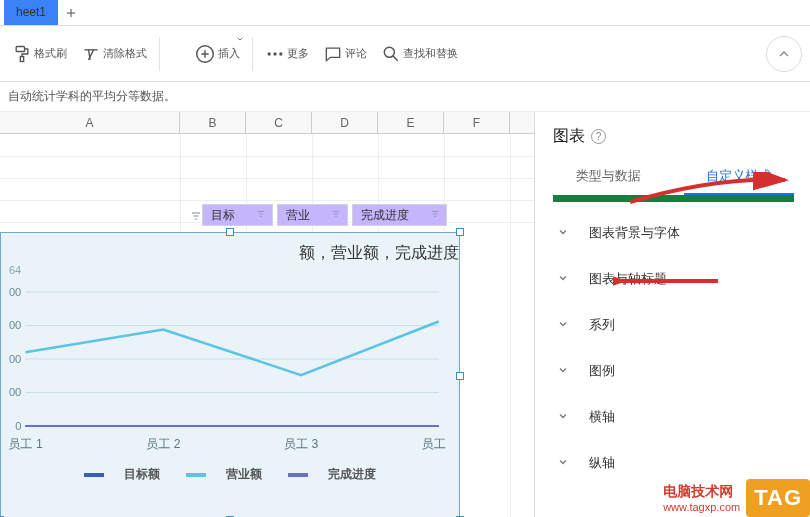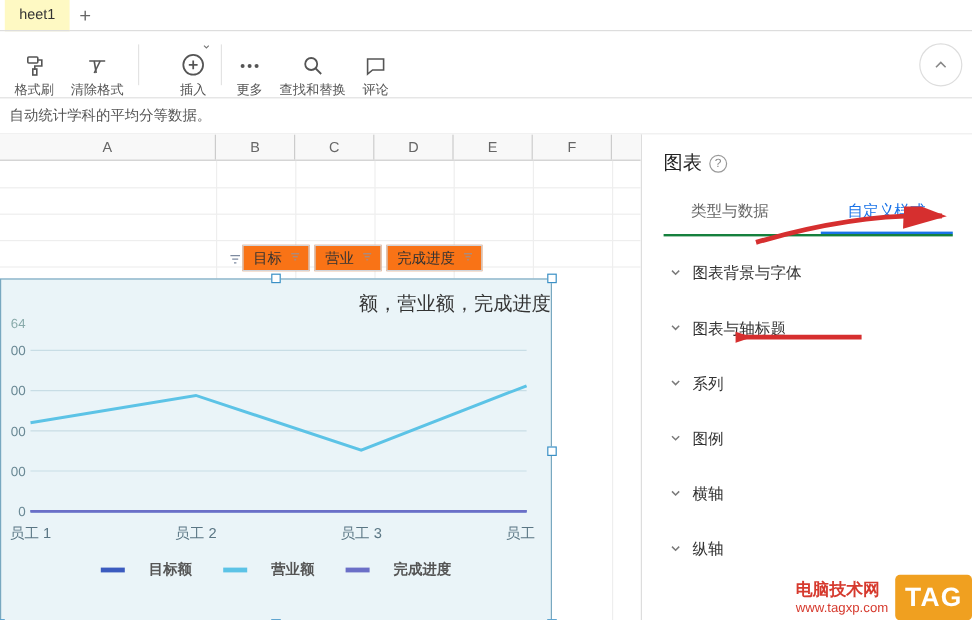--- a/index.html
+++ b/index.html
@@ -1,45 +1,45 @@
 <!DOCTYPE html>
 <html><head>
 <meta charset="utf-8">
 <style>
   * { box-sizing: border-box; margin: 0; padding: 0; }
   body { font-family: "Microsoft YaHei", "PingFang SC", Arial, sans-serif; font-size: 12px; color: #333; background: #fff; width: 810px; height: 517px; overflow: hidden; position: relative; }
   
   
   .tab-strip { height: 26px; border-bottom: 1px solid #ddd; display: flex; align-items: center; padding: 0 4px; }
-  .sheet-tab { height: 26px; padding: 0 12px; display: flex; align-items: center; border-bottom: 1px solid #ddd; background:#fef9c3; font-size: 12px; color:#333; }
+  .sheet-tab { height: 26px; padding: 0 12px; display: flex; align-items: center; border-bottom: 1px solid #ddd; background:#3b82f6; font-size: 12px; color:#333; }
   .add-tab { width: 26px; display:flex; align-items:center; justify-content:center; color:#666; font-size:16px; cursor:pointer; }
   
   
   .toolbar { height: 56px; display: flex; align-items: center; padding: 0 6px; border-bottom: 1px solid #e0e0e0; gap: 2px; position:relative; }
-  .tool-group { display:flex; flex-direction: column; align-items: center; justify-content:flex-end; gap:2px; padding:0 6px; height:56px; }
+  .tool-group { display:flex; align-items: center; justify-content:flex-end; gap:2px; padding:0 6px; height:56px; }
   .tool-ico { display:flex; align-items:center; justify-content:center; color:#444; }
   .tool-label { font-size: 11px; color:#555; }
   .sep { width:1px; height:34px; background:#e3e3e3; margin:0 4px; }
   .toolbar-collapse { position:absolute; right:8px; top:10px; width:36px; height:36px; border:1px solid #ddd; border-radius:50%; display:flex; align-items:center; justify-content:center; color:#666; background:#fff;}
   
   
   .hint-bar { height: 30px; display:flex; align-items:center; padding:0 8px; color:#555; font-size:12px; border-bottom:1px solid #eee; }
   
   
   .main { display:flex; height: calc(517px - 26px - 56px - 30px); }
   
   
   .grid-area { flex: 1; position: relative; overflow:hidden; border-right:1px solid #ddd;}
   .col-headers { height:22px; display:flex; border-bottom:1px solid #ccc; background:#f8f8f8; }
   .col-h { border-right:1px solid #ccc; display:flex; align-items:center; justify-content:center; font-size:12px; color:#666; }
   .grid-body { position:relative; }
   
   
   .filter-row { position:absolute; top:70px; left:190px; display:flex; gap:4px; align-items:center;}
-  .filter-chip { height:22px; background:#f97316; border:1px solid #d0d4da; display:flex; align-items:center; padding:0 6px 0 8px; gap:6px; font-size:12px; color:#333;}
+  .filter-chip { height:22px; background:#c4b5fd; border:1px solid #d0d4da; display:flex; align-items:center; padding:0 6px 0 8px; gap:21px; font-size:12px; color:#333;}
   .filter-ico { width:10px; height:10px; display:inline-block;}
   .filter-ico svg { stroke:#7d8aa0;}
   
   
   .chart-frame { position:absolute; left:0; top:98px; width:460px; height:288px; background:#eaf4f8; border:1px solid #78a8c0; }
   .sel-handle { position:absolute; width:8px; height:8px; background:#fff; border:1px solid #3a90c5; }
   .sel-handle.n { top:-5px; left:50%; margin-left:-4px;}
   .sel-handle.e { right:-5px; top:50%; margin-top:-4px;}
   .sel-handle.s { bottom:-5px; left:50%; margin-left:-4px;}
   .sel-handle.ne { top:-5px; right:-5px;}
@@ -50,24 +50,24 @@
   .chart-sub { font-size:11px; color:#8aa; margin-left:0;}
   .chart-plot { position:relative; height:170px; margin:10px 10px 0 0;}
   .chart-legend-row { display:flex; justify-content:center; gap:26px; padding:10px 0 6px 0; font-size:12px; color:#555;}
   .legend-item { display:flex; align-items:center; gap:20px;font-weight:bold;}
   .legend-sw { width:20px; height:4px; display:inline-block;}
   
   
   .side-panel { width:275px; padding:14px 16px 0 18px; font-size:13px; position:relative;}
   .side-title { font-size:16px; color:#222; display:flex; align-items:center; gap:6px; margin-bottom:12px;}
   .help-ico { width:15px; height:15px; border:1px solid #999; border-radius:50%; display:inline-flex; align-items:center; justify-content:center; font-size:10px; color:#888;}
-  .side-tabs { display:flex; border-bottom:2px solid #15803d; margin-bottom:8px;gap:20px;}
+  .side-tabs { display:flex; border-bottom:7px solid #15803d; margin-bottom:8px;gap:20px;}
   .side-tab { flex:1; text-align:center; padding:8px 0; font-size:13px; color:#666; }
   .side-tab.active { color:#1a73e8; border-bottom:2px solid #1a73e8; font-weight:500;text-align:center;}
-  .acc-item { display:flex; align-items:center; gap:8px; padding:14px 4px; color:#333; font-size:13px; cursor:pointer;}
+  .acc-item { display:flex; align-items:center; gap:20px; padding:14px 4px; color:#333; font-size:13px; cursor:pointer;}
   .chev { display:inline-block; }
   .chev svg { stroke:#7a7a7a;}
   
   
   .arrow { position:absolute; pointer-events:none; }
   
   
   .wm { position:absolute; right:0; bottom:0; display:flex; align-items:center; gap:6px; }
   .wm-text { text-align:left; font-size:14px; font-weight:700;}
   .wm-line1 { color:#d63a2e;}
@@ -132,34 +132,34 @@
       <svg width="20" height="20" viewBox="0 0 24 24" fill="#555">
           <circle cx="5" cy="12" r="2"></circle>
           <circle cx="12" cy="12" r="2"></circle>
           <circle cx="19" cy="12" r="2"></circle>
         </svg>
     </span>
     <span class="tool-label">更多</span>
   </div>
   <div class="tool-group">
     <span class="tool-ico">
+      <svg width="20" height="20" viewBox="0 0 24 24" fill="none" stroke="#555" stroke-width="1.6">
+          <path d="M4 5h16v11H9l-5 4V5z"></path>
+        </svg>
+    </span>
+    <span class="tool-label">评论</span>
+  </div>
+  <div class="tool-group">
+    <span class="tool-ico">
       <svg width="20" height="20" viewBox="0 0 24 24" fill="none" stroke="#555" stroke-width="1.8">
           <circle cx="10" cy="10" r="6"></circle>
           <line x1="20" y1="20" x2="14.5" y2="14.5"></line>
         </svg>
     </span>
     <span class="tool-label">查找和替换</span>
-  </div>
-  <div class="tool-group">
-    <span class="tool-ico">
-      <svg width="20" height="20" viewBox="0 0 24 24" fill="none" stroke="#555" stroke-width="1.6">
-          <path d="M4 5h16v11H9l-5 4V5z"></path>
-        </svg>
-    </span>
-    <span class="tool-label">评论</span>
   </div>
   <div class="toolbar-collapse">
     <svg width="16" height="16" viewBox="0 0 24 24" fill="none" stroke="#888" stroke-width="2">
         <polyline points="6 15 12 9 18 15"></polyline>
       </svg>
   </div>
 </div>
 
 <div class="hint-bar">
   <span>自动统计学科的平均分等数据。</span>

